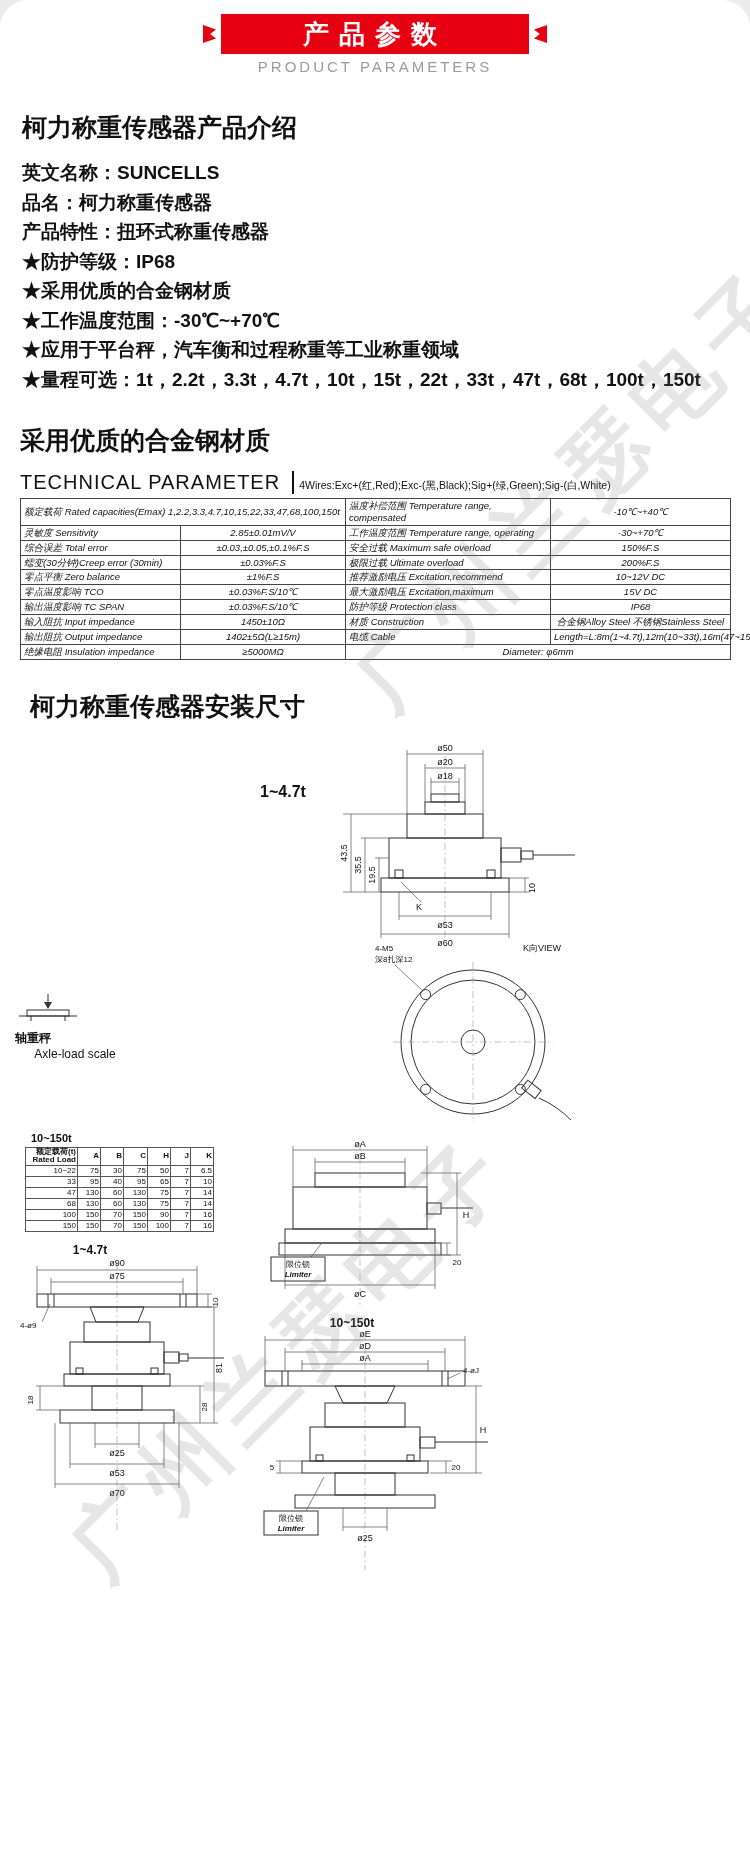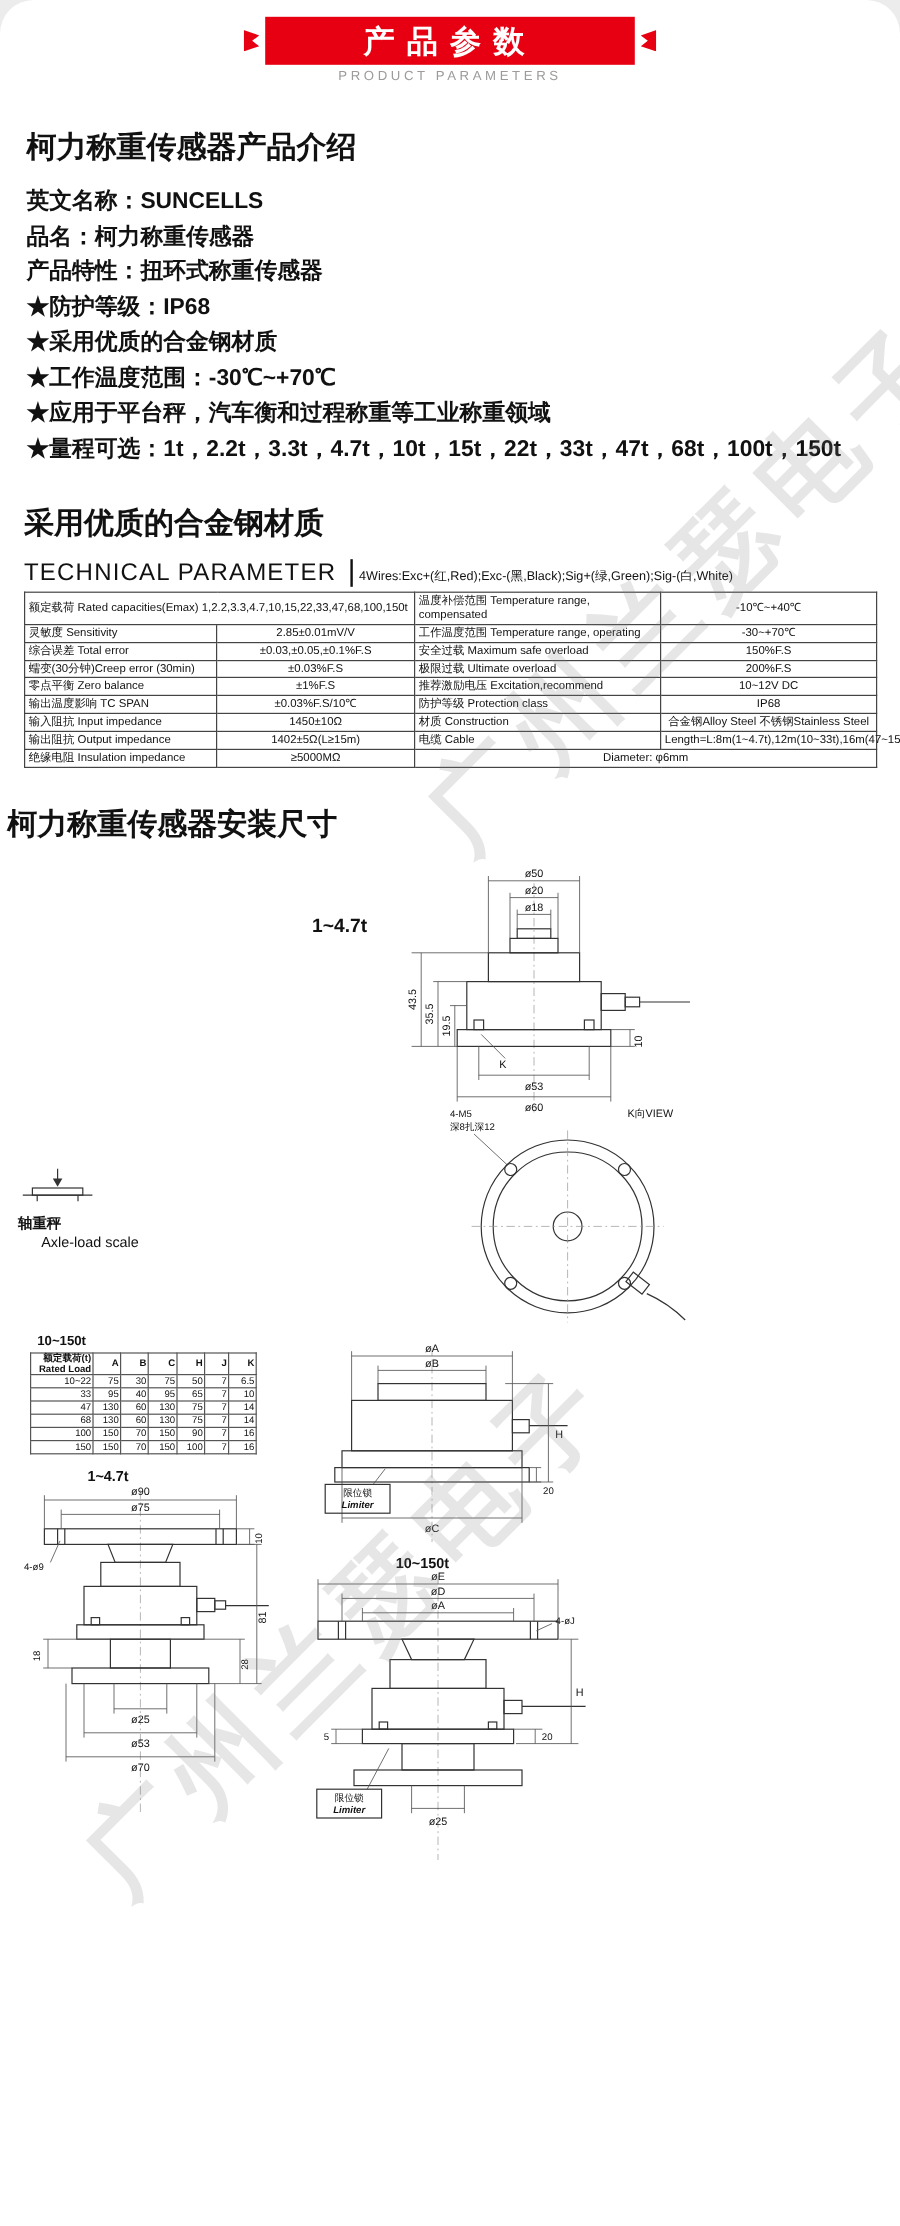--- a/index.html
+++ b/index.html
@@ -10,40 +10,40 @@
 
   
   .header { padding-top:14px; text-align:center; }
   .banner-row { display:flex; align-items:center; justify-content:center; gap:5px; }
   .wing { width:13px; height:18px; background:#e60012; display:inline-block;
           clip-path:polygon(0 0,100% 25%,55% 50%,100% 75%,0 100%); }
   .wing.right { transform:scaleX(-1); }
   .banner { width:308px; height:40px; background:#e60012; color:#fff;
             display:flex; align-items:center; justify-content:center;
             font-size:26px; font-weight:bold; letter-spacing:10px; }
-  .subtitle { margin-top:4px; color:#9b9b9b; font-size:11px; letter-spacing:3px; }
+  .subtitle { margin-top:4px; color:#9b9b9b; font-size:15px; letter-spacing:3px; }
 
   
   .intro { margin:36px 22px 0; }
   h2.sec-title { font-size:25px; font-weight:bold; margin-bottom:14px; }
   .intro-line { font-size:19px; font-weight:bold; line-height:29.5px; white-space:nowrap; }
 
   
   .tech { margin:30px 20px 0; }
   .tp-head { margin:10px 0 4px; display:flex; align-items:baseline; }
   .tp-main { font-size:20px; letter-spacing:1px; border-right:2px solid #111; padding-right:12px; }
   .tp-note { font-size:10.5px; margin-left:5px; }
-  table.tech-table { border-collapse:collapse; width:710px; table-layout:fixed; }
+  table.tech-table { border-collapse:collapse; width:710px; table-layout:fixed;font-style:italic; }
   table.tech-table td { border:1px solid #444; font-size:9.5px; line-height:1.25;
                         padding:1px 3px; text-align:center; height:14px; }
   table.tech-table td.left { text-align:left; }
 
   
   .install { margin:30px 0 0; }
-  .install h2.sec-title { margin-left:6px; }
+  .install h2.sec-title { margin-left:30px; }
   .drawings { position:relative; height:1120px; margin-top:6px; z-index:1; }
   .drw { position:absolute; overflow:visible; }
   .ol rect, .ol line, .ol circle, .ol path, .ol polygon, rect.ol, circle.ol, line.ol, path.ol, polygon.ol
        { fill:none; stroke:#333; stroke-width:1; }
   .dim line { stroke:#555; stroke-width:0.7; }
   .cl { stroke:#999; stroke-width:0.6; stroke-dasharray:7 3 1.5 3; fill:none; }
   svg text { fill:#111; font-size:9px; text-anchor:middle; font-family:"Liberation Sans",sans-serif; }
   svg text.t8 { font-size:8px; }
   svg text.ts { text-anchor:start; }
   svg text.big { font-size:16px; font-weight:bold; }
@@ -136,20 +136,26 @@
             <td class="left">蠕变(30分钟)Creep error (30min)</td>
             <td>±0.03%F.S</td>
             <td class="left">极限过载 Ultimate overload</td>
             <td>200%F.S</td>
           </tr>
           <tr>
             <td class="left">零点平衡 Zero balance</td>
             <td>±1%F.S</td>
             <td class="left">推荐激励电压 Excitation,recommend</td>
             <td>10~12V DC</td>
+          </tr>
+          <tr>
+            <td class="left">零点温度影响 TCO</td>
+            <td>±0.03%F.S/10℃</td>
+            <td class="left">最大激励电压 Excitation,maximum</td>
+            <td>15V DC</td>
           </tr>
           <tr>
             <td class="left">输出温度影响 TC SPAN</td>
             <td>±0.03%F.S/10℃</td>
             <td class="left">防护等级 Protection class</td>
             <td>IP68</td>
           </tr>
           <tr>
             <td class="left">输入阻抗 Input impedance</td>
             <td>1450±10Ω</td>

